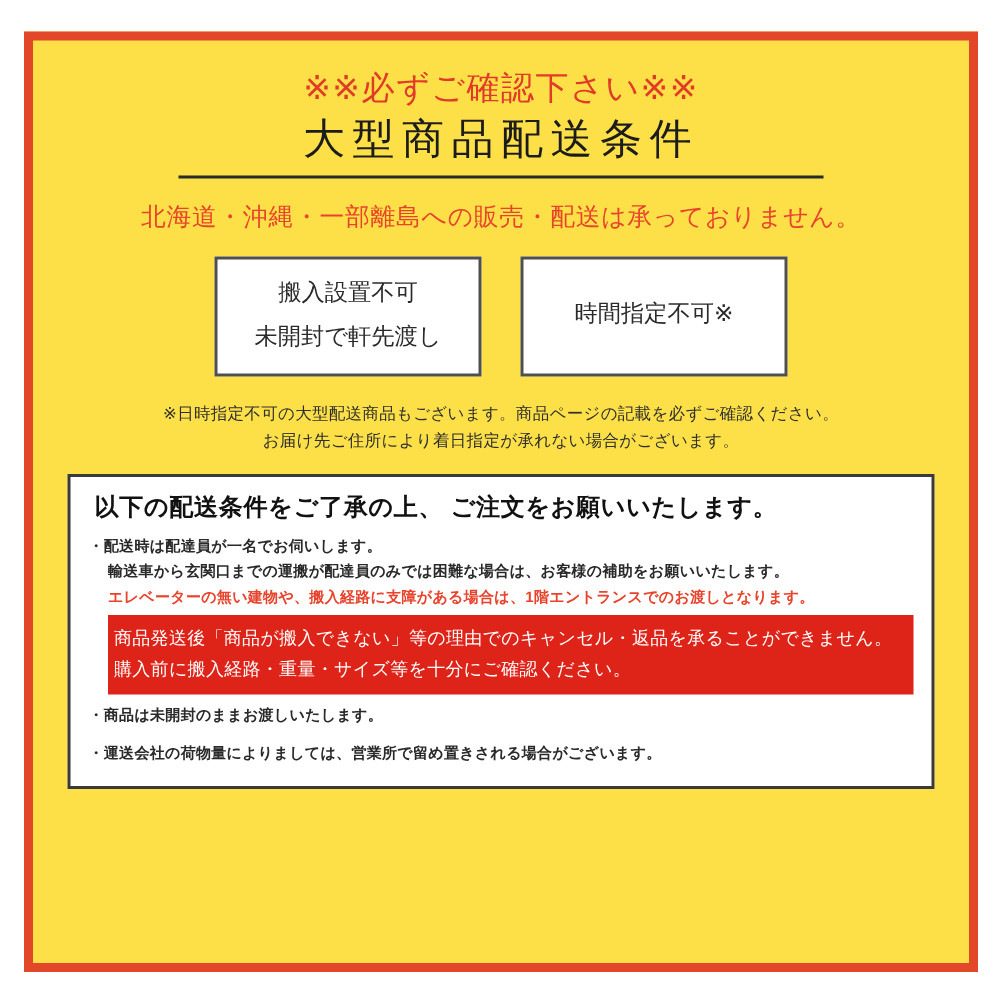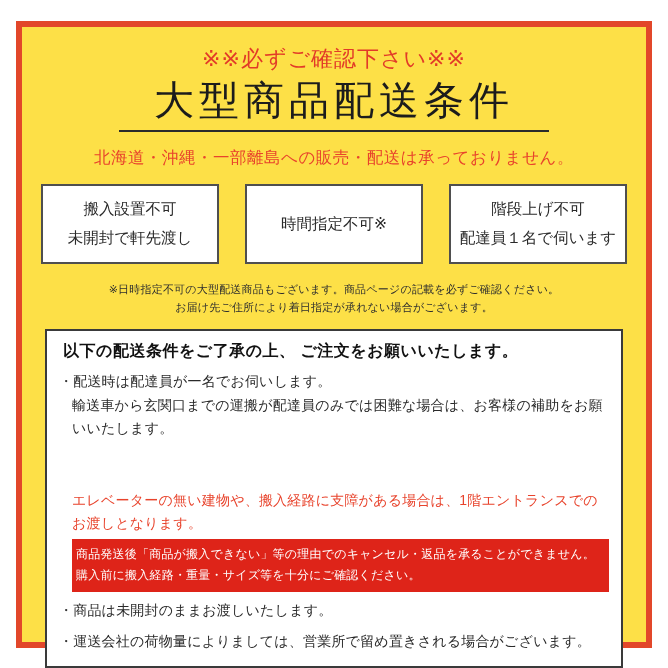--- a/index.html
+++ b/index.html
@@ -11,21 +11,21 @@
   .frame{
     position:absolute;left:16px;top:21px;width:636px;height:627px;
     border:6px solid #e2472a;box-sizing:border-box;background:#fde047;
   }
   .content{position:absolute;inset:0;text-align:center;}
   .top-notice{
     margin-top:17px;font-size:22px;letter-spacing:1px;
     color:#e23a28;font-weight:500;
   }
   .page-title{
-    margin-top:4px;font-size:40px;letter-spacing:5px;
+    margin-top:4px;font-size:28px;letter-spacing:5px;
     color:#1c1c1c;font-weight:500;line-height:1.1;
   }
   .title-underline{
     width:430px;margin:8px auto 0;border-bottom:2px solid #2b2b2b;height:0;
   }
   .subtitle-red{
     margin-top:15px;font-size:16.5px;color:#e8432c;letter-spacing:.5px;
   }
   .boxes-row{
     margin-top:15px;display:flex;justify-content:center;gap:26px;
@@ -39,24 +39,24 @@
     margin-top:16px;font-size:11px;color:#2e2e2e;line-height:1.65;letter-spacing:.2px;
   }
   .terms-box{
     margin:13px 23px 0;border:2.5px solid #3a3a3a;box-sizing:border-box;
     text-align:left;padding:9px 10px 12px 12px;background:#fff;
   }
   .terms-heading{
     font-size:16px;font-weight:bold;color:#111;margin:1px 0 8px 4px;letter-spacing:.5px;
   }
   .term-line{
-    font-size:14px;color:#2a2a2a;line-height:1.68;letter-spacing:.2px;
+    font-size:10px;color:#2a2a2a;line-height:1.68;letter-spacing:.2px;font-weight:bold;
   }
   .term-line.indent{padding-left:13px;}
-  .term-line.red{color:#e8432c;padding-left:13px;margin-top:48px;}
+  .term-line.red{color:#e8432c;padding-left:13px;}
   .warning-box{
     background:#de2419;color:#ffffff;margin:3px 2px 7px 13px;
     padding:5px 4px 6px;font-size:12px;line-height:1.75;letter-spacing:.2px;
   }
   .spacer-sm{height:4px;}
 </style>
 </head>
 <body>
 
 <div class="frame">
@@ -69,24 +69,20 @@
 
     <div class="subtitle-red">北海道・沖縄・一部離島への販売・配送は承っておりません。</div>
 
     <div class="boxes-row">
       <div class="cond-box">
         <span>搬入設置不可</span>
         <span>未開封で軒先渡し</span>
       </div>
       <div class="cond-box">
         <span>時間指定不可※</span>
-      </div>
-      <div class="cond-box">
-        <span>階段上げ不可</span>
-        <span>配達員１名で伺います</span>
       </div>
     </div>
 
     <div class="note">
       <div>※日時指定不可の大型配送商品もございます。商品ページの記載を必ずご確認ください。</div>
       <div>お届け先ご住所により着日指定が承れない場合がございます。</div>
     </div>
 
     <div class="terms-box">
       <div class="terms-heading">以下の配送条件をご了承の上、 ご注文をお願いいたします。</div>

